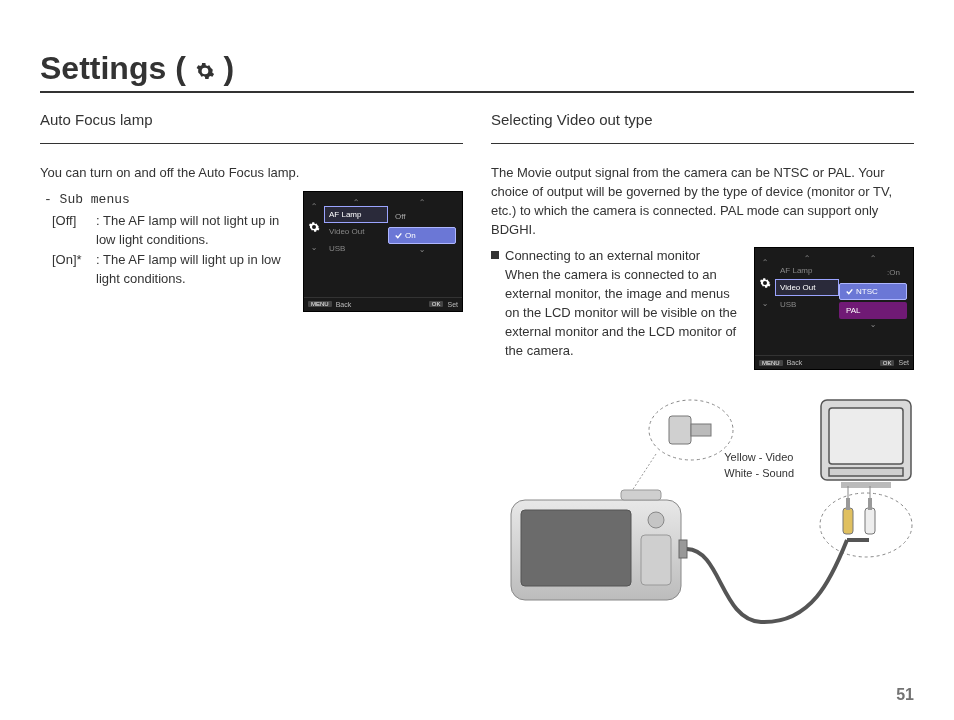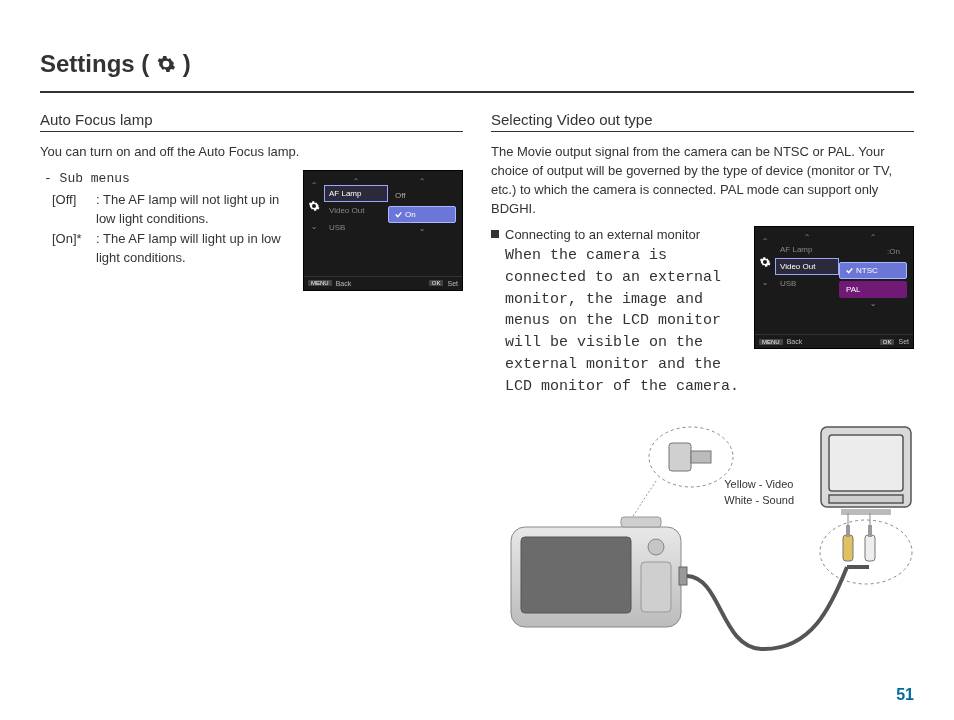--- a/index.html
+++ b/index.html
@@ -7,45 +7,45 @@
     font-family: Arial, Helvetica, sans-serif;
     background: #fff;
     color: #333;
     width: 954px;
     height: 720px;
     box-sizing: border-box;
     padding: 40px 40px 20px 40px;
     position: relative;
   }
   .page-title {
-    font-size: 24px;
+    font-size: 32px;
     font-weight: bold;
     color: #333;
     border-bottom: 2px solid #333;
-    padding-bottom: 13px;
+    padding-bottom: 4px;
     margin: 10px 0 18px 0;
   }
   .page-title .gear {
     display: inline-block;
     vertical-align: -2px;
   }
   .columns {
     display: flex;
     gap: 28px;
   }
   .col {
     flex: 1 1 0;
     min-width: 0;
   }
   .section-title {
     font-size: 15px;
     color: #333;
     border-bottom: 1px solid #333;
-    padding-bottom: 3px;
-    margin-bottom: 11px;
+    padding-bottom: 15px;
+    margin-bottom: 20px;
   }
   .body-text {
     font-size: 13px;
     line-height: 1.45;
     margin-bottom: 8px;
   }
   .submenu-block {
     font-size: 13px;
     line-height: 1.45;
   }
@@ -64,21 +64,21 @@
   }
   .left-text { flex: 1; }
   .right-flex {
     display: flex;
     gap: 10px;
     align-items: flex-start;
   }
   .right-text { flex: 1; }
   .bullet { display: inline-block; width: 8px; height: 8px; background:#333; margin-right:6px; vertical-align:1px;}
   .conn-title { font-size:13px; line-height:1.45; }
-  .conn-body { font-size:15px; line-height:1.45; padding-left:14px;font-family:Liberation Mono, monospace; }
+  .conn-body { font-size:13px; line-height:1.45; padding-left:14px; }
 
   
   .lcd {
     width: 160px;
     background: #1a1a1a;
     color: #ccc;
     font-size: 8px;
     border: 1px solid #000;
     position: relative;
     padding: 6px 0 0 0;
@@ -159,21 +159,21 @@
     font-size: 11px;
     text-align:left;
     line-height:1.4;
   }
   .page-number {
     position: absolute;
     bottom: 16px;
     right: 40px;
     font-size: 16px;
     font-weight: bold;
-    color: #0369a1;
+    color: #737373;
   }
   svg { display:block; }
 </style>
 </head>
 <body>
 
 <div class="page-title">
   <span>Settings ( </span>
   <span class="gear">
     <svg width="20" height="20" viewBox="0 0 24 24">

